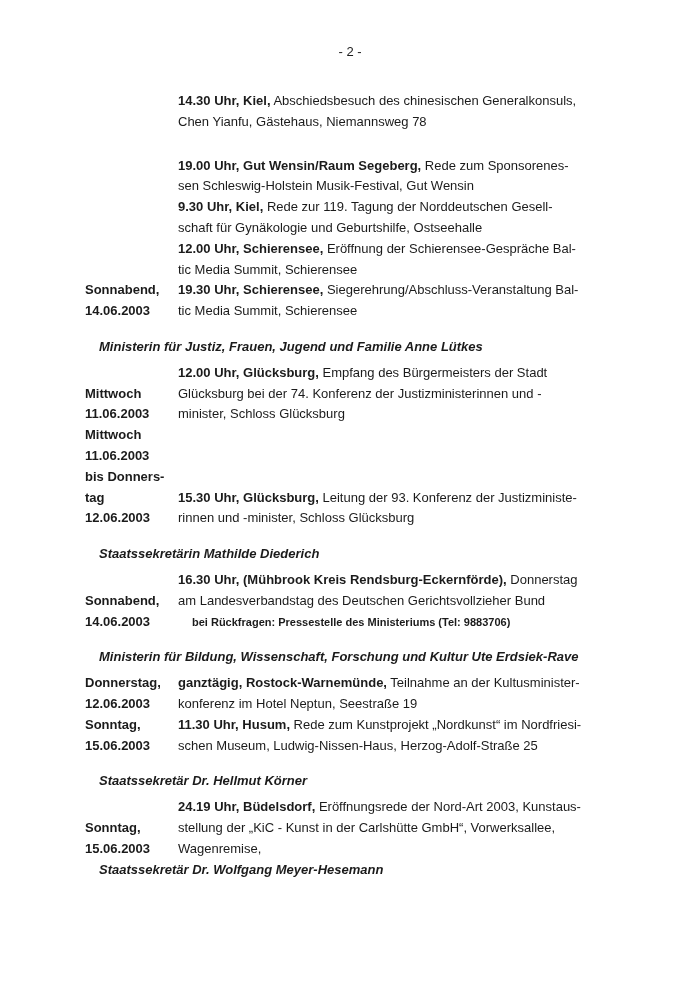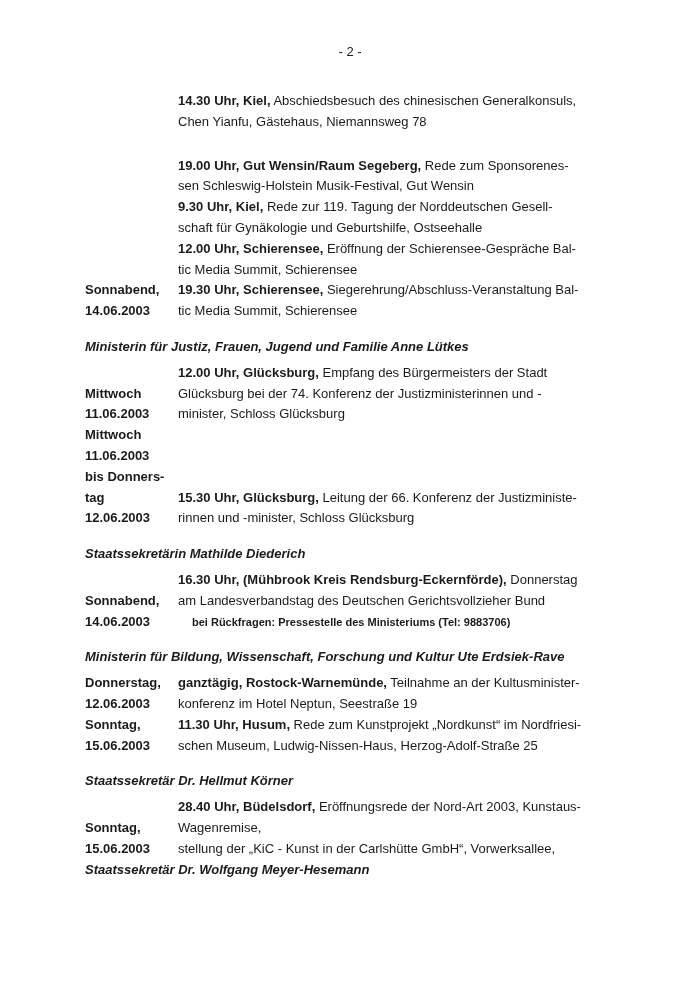--- a/index.html
+++ b/index.html
@@ -50,21 +50,21 @@
     white-space: nowrap;
   }
   .line .b {
     font-weight: 700;
   }
   .heading {
     font-size: 13px;
     line-height: 20.8px;
     font-weight: 700;
     font-style: italic;
-    margin: 15px 0 5px 0;
+    margin: 15px 0 5px 14px;
     white-space: nowrap;
   }
   .heading.tight {
     margin-top: 0;
   }
   .gap {
     height: 23px;
   }
   .note {
     font-size: 11px;
@@ -123,21 +123,21 @@
       </div>
       <div class="row">
         <div class="date-col">
           <div class="line">Mittwoch</div>
           <div class="line">11.06.2003</div>
           <div class="line">bis Donners-</div>
           <div class="line">tag</div>
           <div class="line">12.06.2003</div>
         </div>
         <div class="event-col">
-          <div class="line"><span class="b">15.30 Uhr, Glücksburg,</span><span> Leitung der 66. Konferenz der Justizministe-</span></div>
+          <div class="line"><span class="b">15.30 Uhr, Glücksburg,</span><span> Leitung der 93. Konferenz der Justizministe-</span></div>
           <div class="line"><span>rinnen und -minister, Schloss Glücksburg</span></div>
         </div>
       </div>
       <div class="heading">Staatssekretärin Mathilde Diederich</div>
       <div class="row">
         <div class="date-col">
           <div class="line">Sonnabend,</div>
           <div class="line">14.06.2003</div>
         </div>
         <div class="event-col">
@@ -167,20 +167,20 @@
           <div class="line"><span>schen Museum, Ludwig-Nissen-Haus, Herzog-Adolf-Straße 25</span></div>
         </div>
       </div>
       <div class="heading">Staatssekretär Dr. Hellmut Körner</div>
       <div class="row">
         <div class="date-col">
           <div class="line">Sonntag,</div>
           <div class="line">15.06.2003</div>
         </div>
         <div class="event-col">
-          <div class="line"><span class="b">28.40 Uhr, Büdelsdorf,</span><span> Eröffnungsrede der Nord-Art 2003, Kunstaus-</span></div>
+          <div class="line"><span class="b">24.19 Uhr, Büdelsdorf,</span><span> Eröffnungsrede der Nord-Art 2003, Kunstaus-</span></div>
+          <div class="line"><span>stellung der „KiC - Kunst in der Carlshütte GmbH“, Vorwerksallee,</span></div>
           <div class="line"><span>Wagenremise,</span></div>
-          <div class="line"><span>stellung der „KiC - Kunst in der Carlshütte GmbH“, Vorwerksallee,</span></div>
         </div>
       </div>
       <div class="heading tight">Staatssekretär Dr. Wolfgang Meyer-Hesemann</div>
     </div>
 </div>
 
 </body></html>

